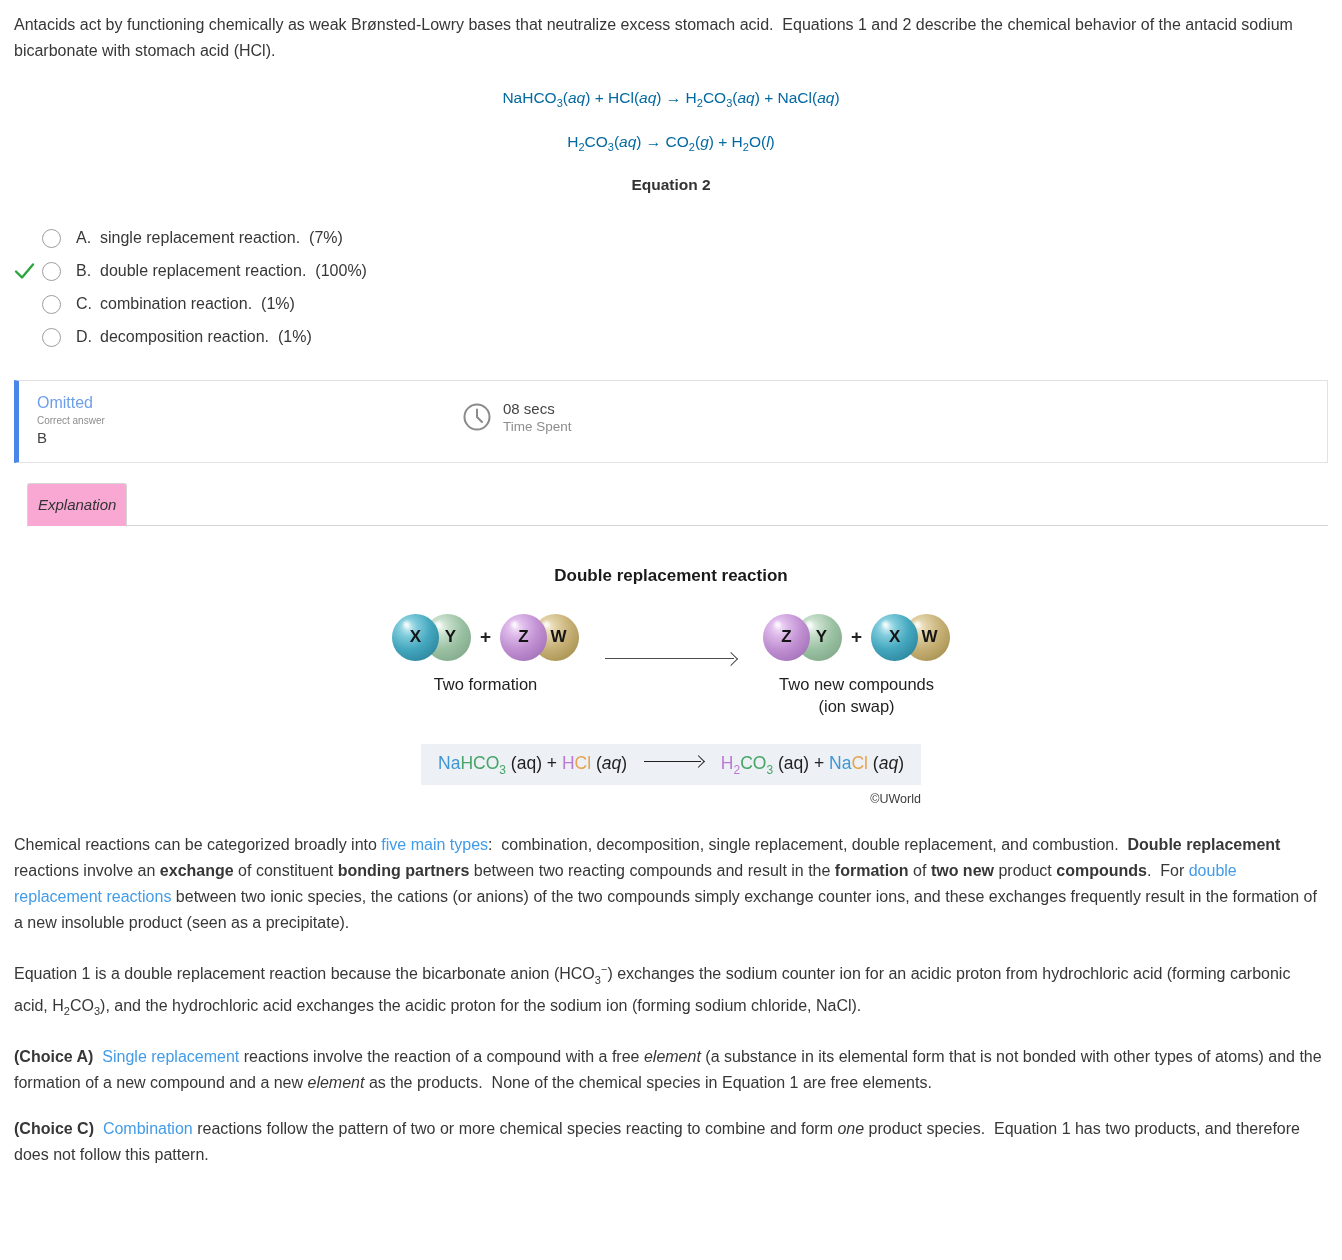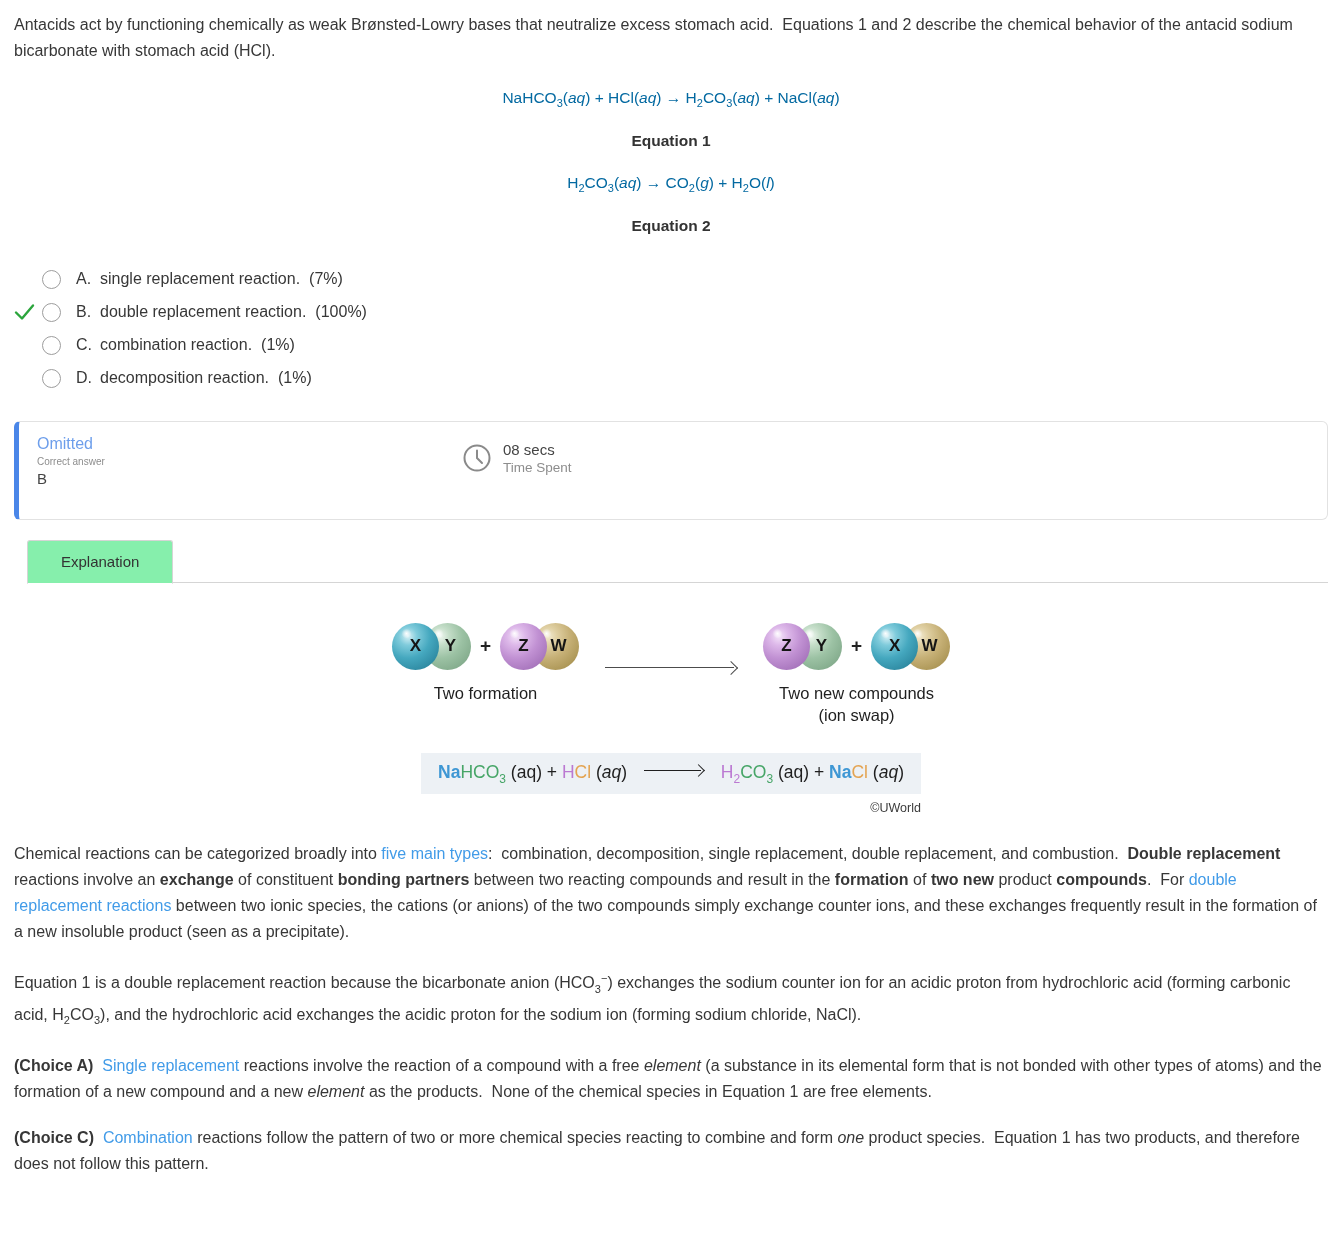--- a/index.html
+++ b/index.html
@@ -29,45 +29,45 @@
   }
   .opt-letter { margin-left:15px; width:24px; font-size:16px; }
   .opt-text { font-size:16px; }
   .opt-pct  { font-size:16px; margin-left:9px; }
 
   
   .result-card {
     margin-top:26px;
     border:1px solid #e2e2e2;
     border-left:5px solid #4a86e8;
-    border-radius:6px;
-    padding:13px 18px 32px 18px;
+    border-radius:0;
+    padding:13px 18px 16px 18px;
     display:grid;
     grid-template-columns: 1fr 1fr 1fr;
     min-height:80px;
   }
   .rc-status { color:#6d9eeb; font-size:16px; }
   .rc-sub    { color:#8d8d8d; font-size:10px; margin-top:3px; }
   .rc-val    { color:#444; font-size:15px; margin-top:3px; }
   .rc-cell { display:flex; align-items:flex-start; gap:10px; padding-top:6px; }
   .rc-cell .big { font-size:15px; color:#444; }
   .rc-cell .sub { font-size:13.5px; color:#8d8d8d; margin-top:2px; }
   .rc-icon { flex:0 0 auto; margin-top:1px; }
 
   
   .tabs-row { display:flex; margin-top:20px; height:43px; align-items:stretch; }
   .tab-spacer { width:13px; }
   .tab {
     border:1px solid #d5d5d5; border-bottom:1px solid #fff;
     border-radius:3px 3px 0 0;
-    background:#86efac;
-    padding:0 33px;
+    background:#f9a8d4;
+    padding:0 10px;
     display:flex; align-items:center;
     font-size:15px; color:#333;
-    position:relative; z-index:2; margin-bottom:-1px;
+    position:relative; z-index:2; margin-bottom:-1px;font-style:italic;
   }
   .tab-fill { flex:1; border-bottom:1px solid #d5d5d5; }
 
   
   .figure { margin-top:40px; }
   .fig-title { text-align:center; font-weight:700; font-size:17px; color:#1a1a1a; }
   .fig-body { display:flex; justify-content:center; align-items:flex-start; margin-top:28px; gap:26px; }
   .fig-molecules { display:flex; align-items:center; justify-content:center; }
   .pair { display:flex; }
   .sphere {
@@ -94,21 +94,21 @@
   .fig-arrow-css::after  { content:''; position:absolute; right:1px; top:2px; width:9px; height:9px;
                            border-top:1.5px solid #4c4c4c; border-right:1.5px solid #4c4c4c; transform:rotate(45deg); }
 
   .eq-box-wrap { display:flex; flex-direction:column; align-items:center; margin-top:26px; }
   .eq-box-inner { width:fit-content; }
   .eq-box {
     background:#edf1f5; padding:9px 17px; font-size:17.5px; color:#1f1f1f;
     white-space:nowrap;
   }
   .eq-box sub { font-size:12px; }
-  .c-blue   { color:#3e97d4;font-weight:bold; }
+  .c-blue   { color:#3e97d4; }
   .c-green  { color:#46a567; }
   .c-purple { color:#bb79d2; }
   .c-orange { color:#e4a452; }
   .rxn-arrow { display:inline-block; width:60px; height:13px; margin:0 12px; position:relative; vertical-align:baseline; }
   .rxn-arrow::before { content:''; position:absolute; left:0; right:3px; top:5px; height:1.5px; background:#1f1f1f; }
   .rxn-arrow::after  { content:''; position:absolute; right:1px; top:1px; width:8px; height:8px;
                        border-top:1.5px solid #1f1f1f; border-right:1.5px solid #1f1f1f; transform:rotate(45deg); }
   .copyright { font-size:12.5px; color:#3c3c3c; margin-top:7px; margin-left:-18px; text-align:right; }
 
   
@@ -117,21 +117,20 @@
   .expl .link { color:#419be8; text-decoration:none; cursor:pointer; }
 </style>
 </head>
 <body>
 
 <div class="page">
 
   <p class="stem">Antacids act by functioning chemically as weak Brønsted-Lowry bases that neutralize excess stomach acid.&nbsp; Equations 1 and 2 describe the chemical behavior of the antacid sodium bicarbonate with stomach acid (HCl).</p>
 
   <div class="eq-center">NaHCO<sub>3</sub>(<i>aq</i>) + HCl(<i>aq</i>) → H<sub>2</sub>CO<sub>3</sub>(<i>aq</i>) + NaCl(<i>aq</i>)</div>
-  <div class="eq-label">Equation 1</div>
   <div class="eq-center">H<sub>2</sub>CO<sub>3</sub>(<i>aq</i>) → CO<sub>2</sub>(<i>g</i>) + H<sub>2</sub>O(<i>l</i>)</div>
   <div class="eq-label">Equation 2</div>
 
 
   <div class="options">
 
     <div class="option">
       <span class="chk-col"></span>
       <span class="radio"></span>
       <span class="opt-letter">A.</span>
@@ -187,20 +186,21 @@
     </div>
   </div>
 
   <div class="tabs-row">
     <div class="tab-spacer"></div>
     <div class="tab">Explanation</div>
     <div class="tab-fill"></div>
   </div>
 
   <div class="figure">
+    <div class="fig-title">Double replacement reaction</div>
 
     <div class="fig-body">
       <div class="fig-col">
         <div class="fig-molecules">
           <div class="pair">
             <span class="sphere" data-color="teal">X</span>
             <span class="sphere" data-color="green">Y</span>
           </div>
           <span class="mol-plus">+</span>
           <div class="pair">

